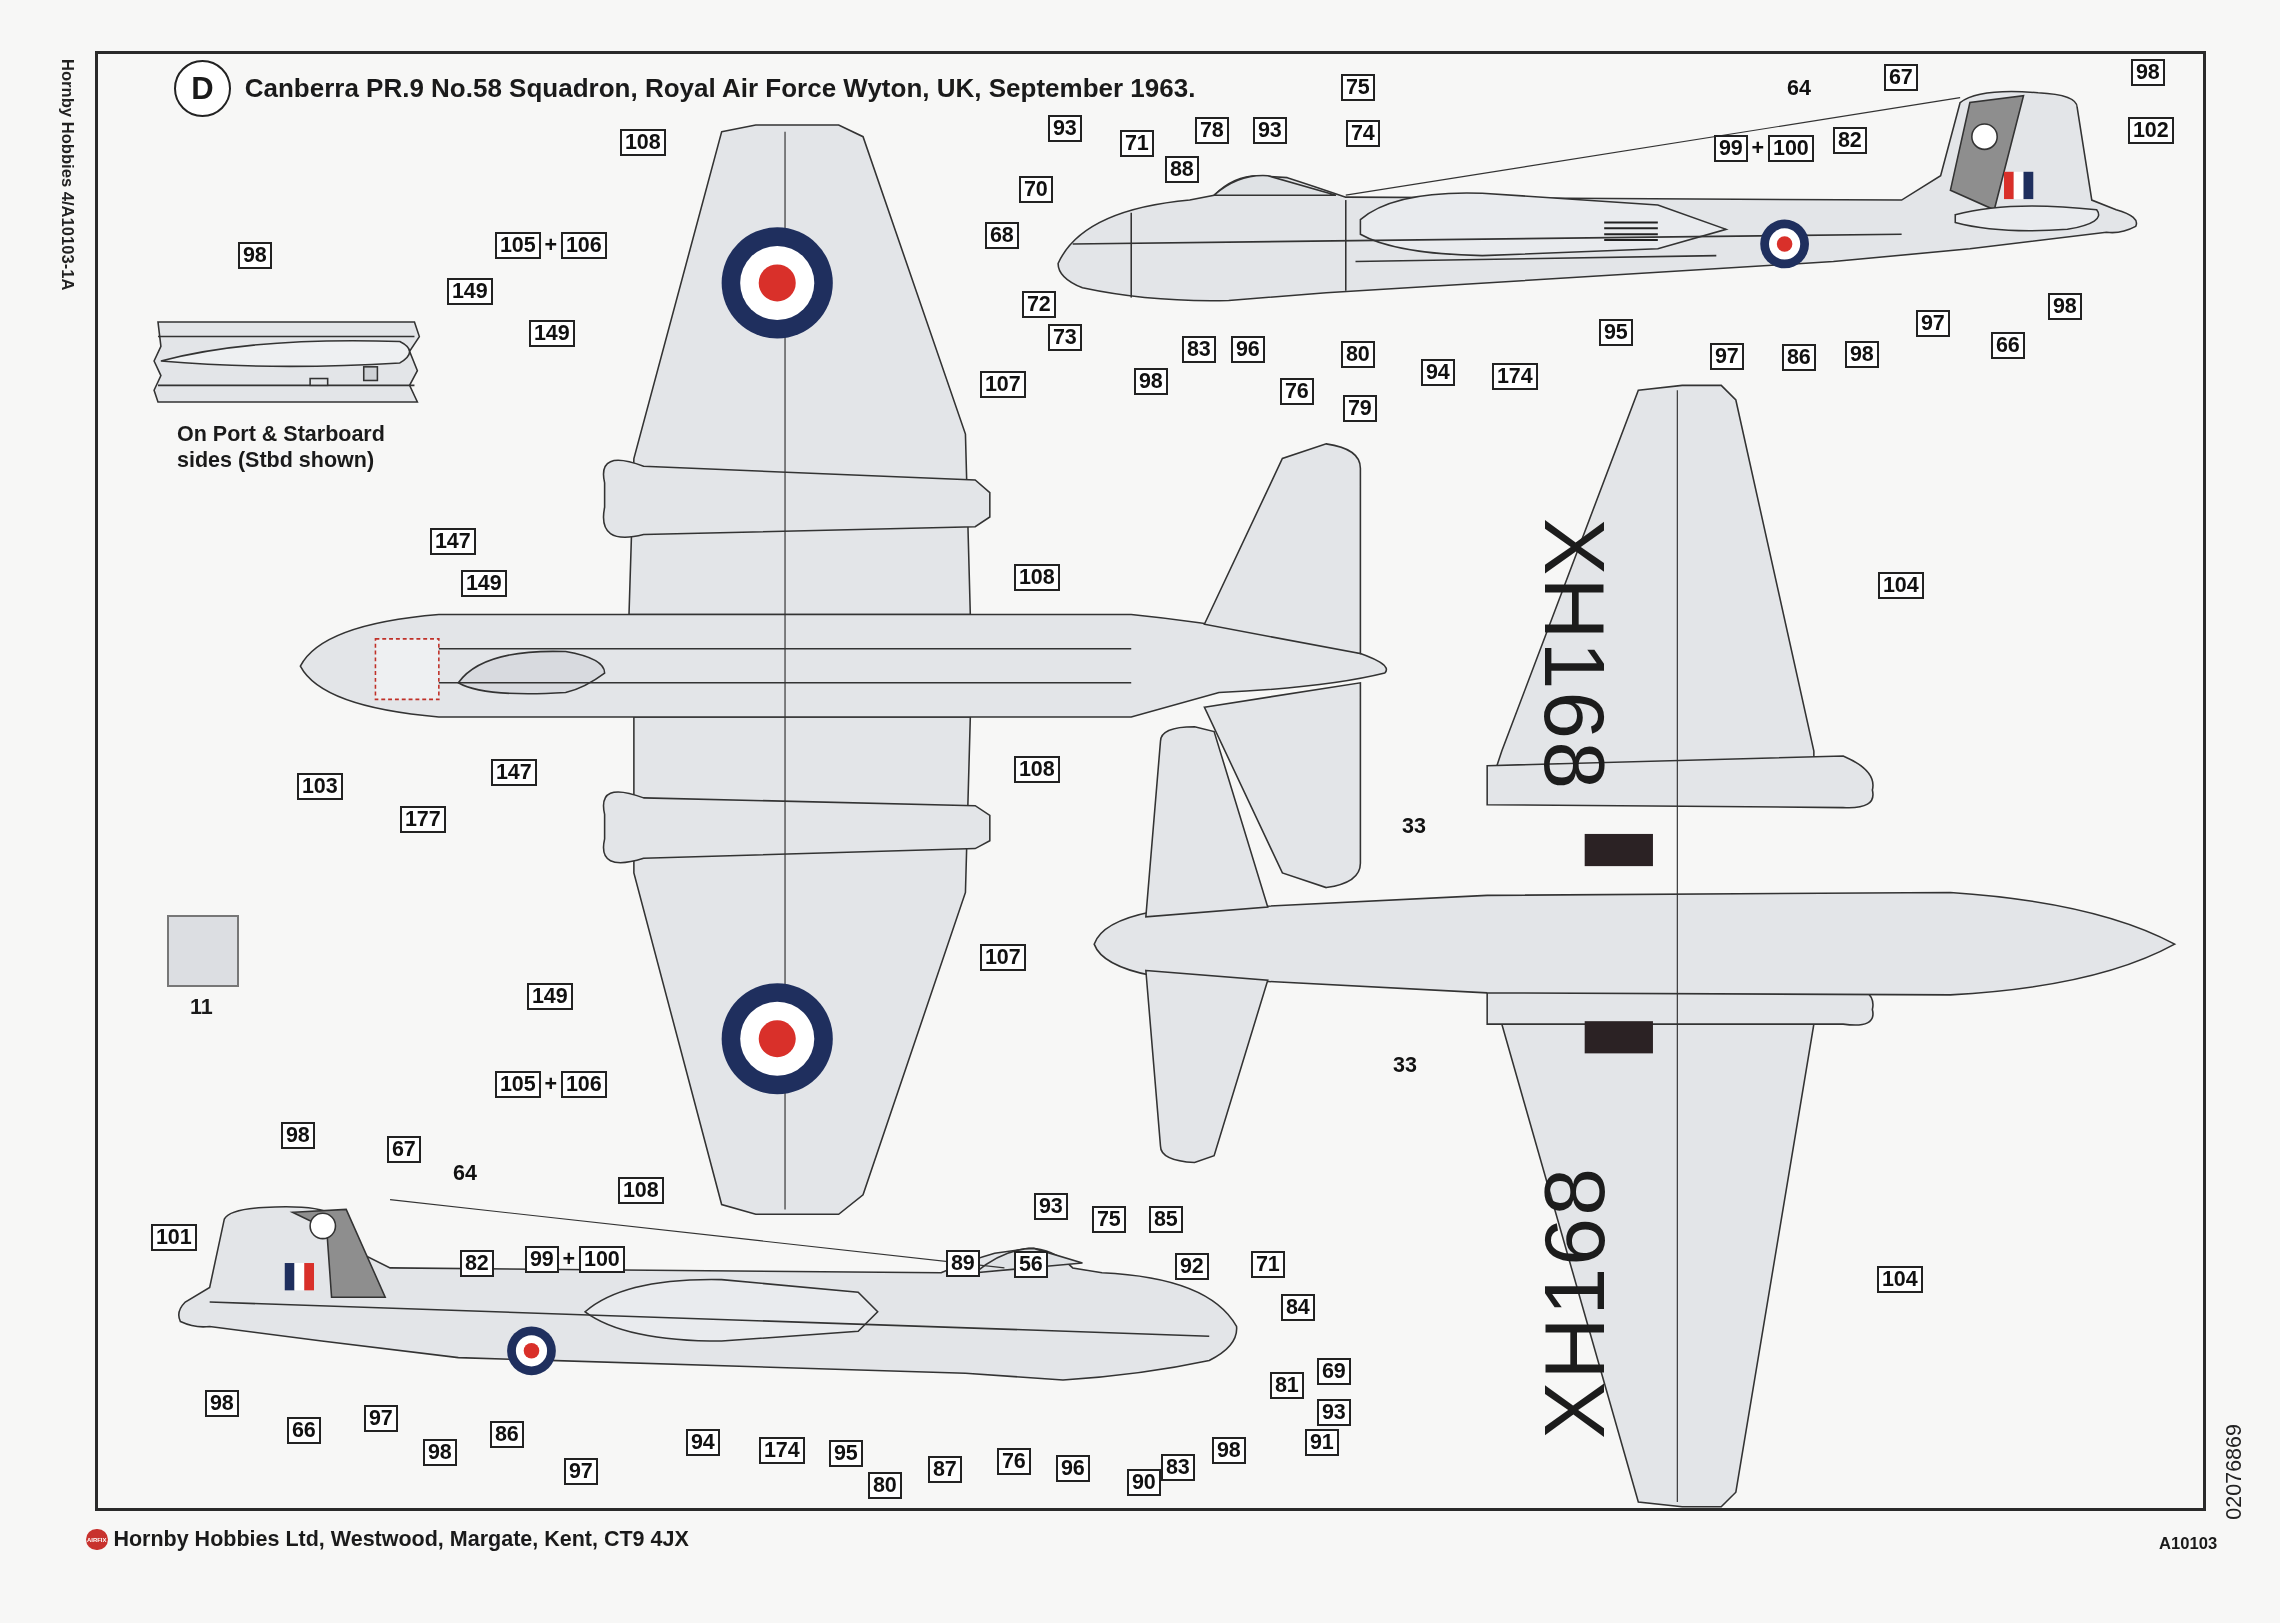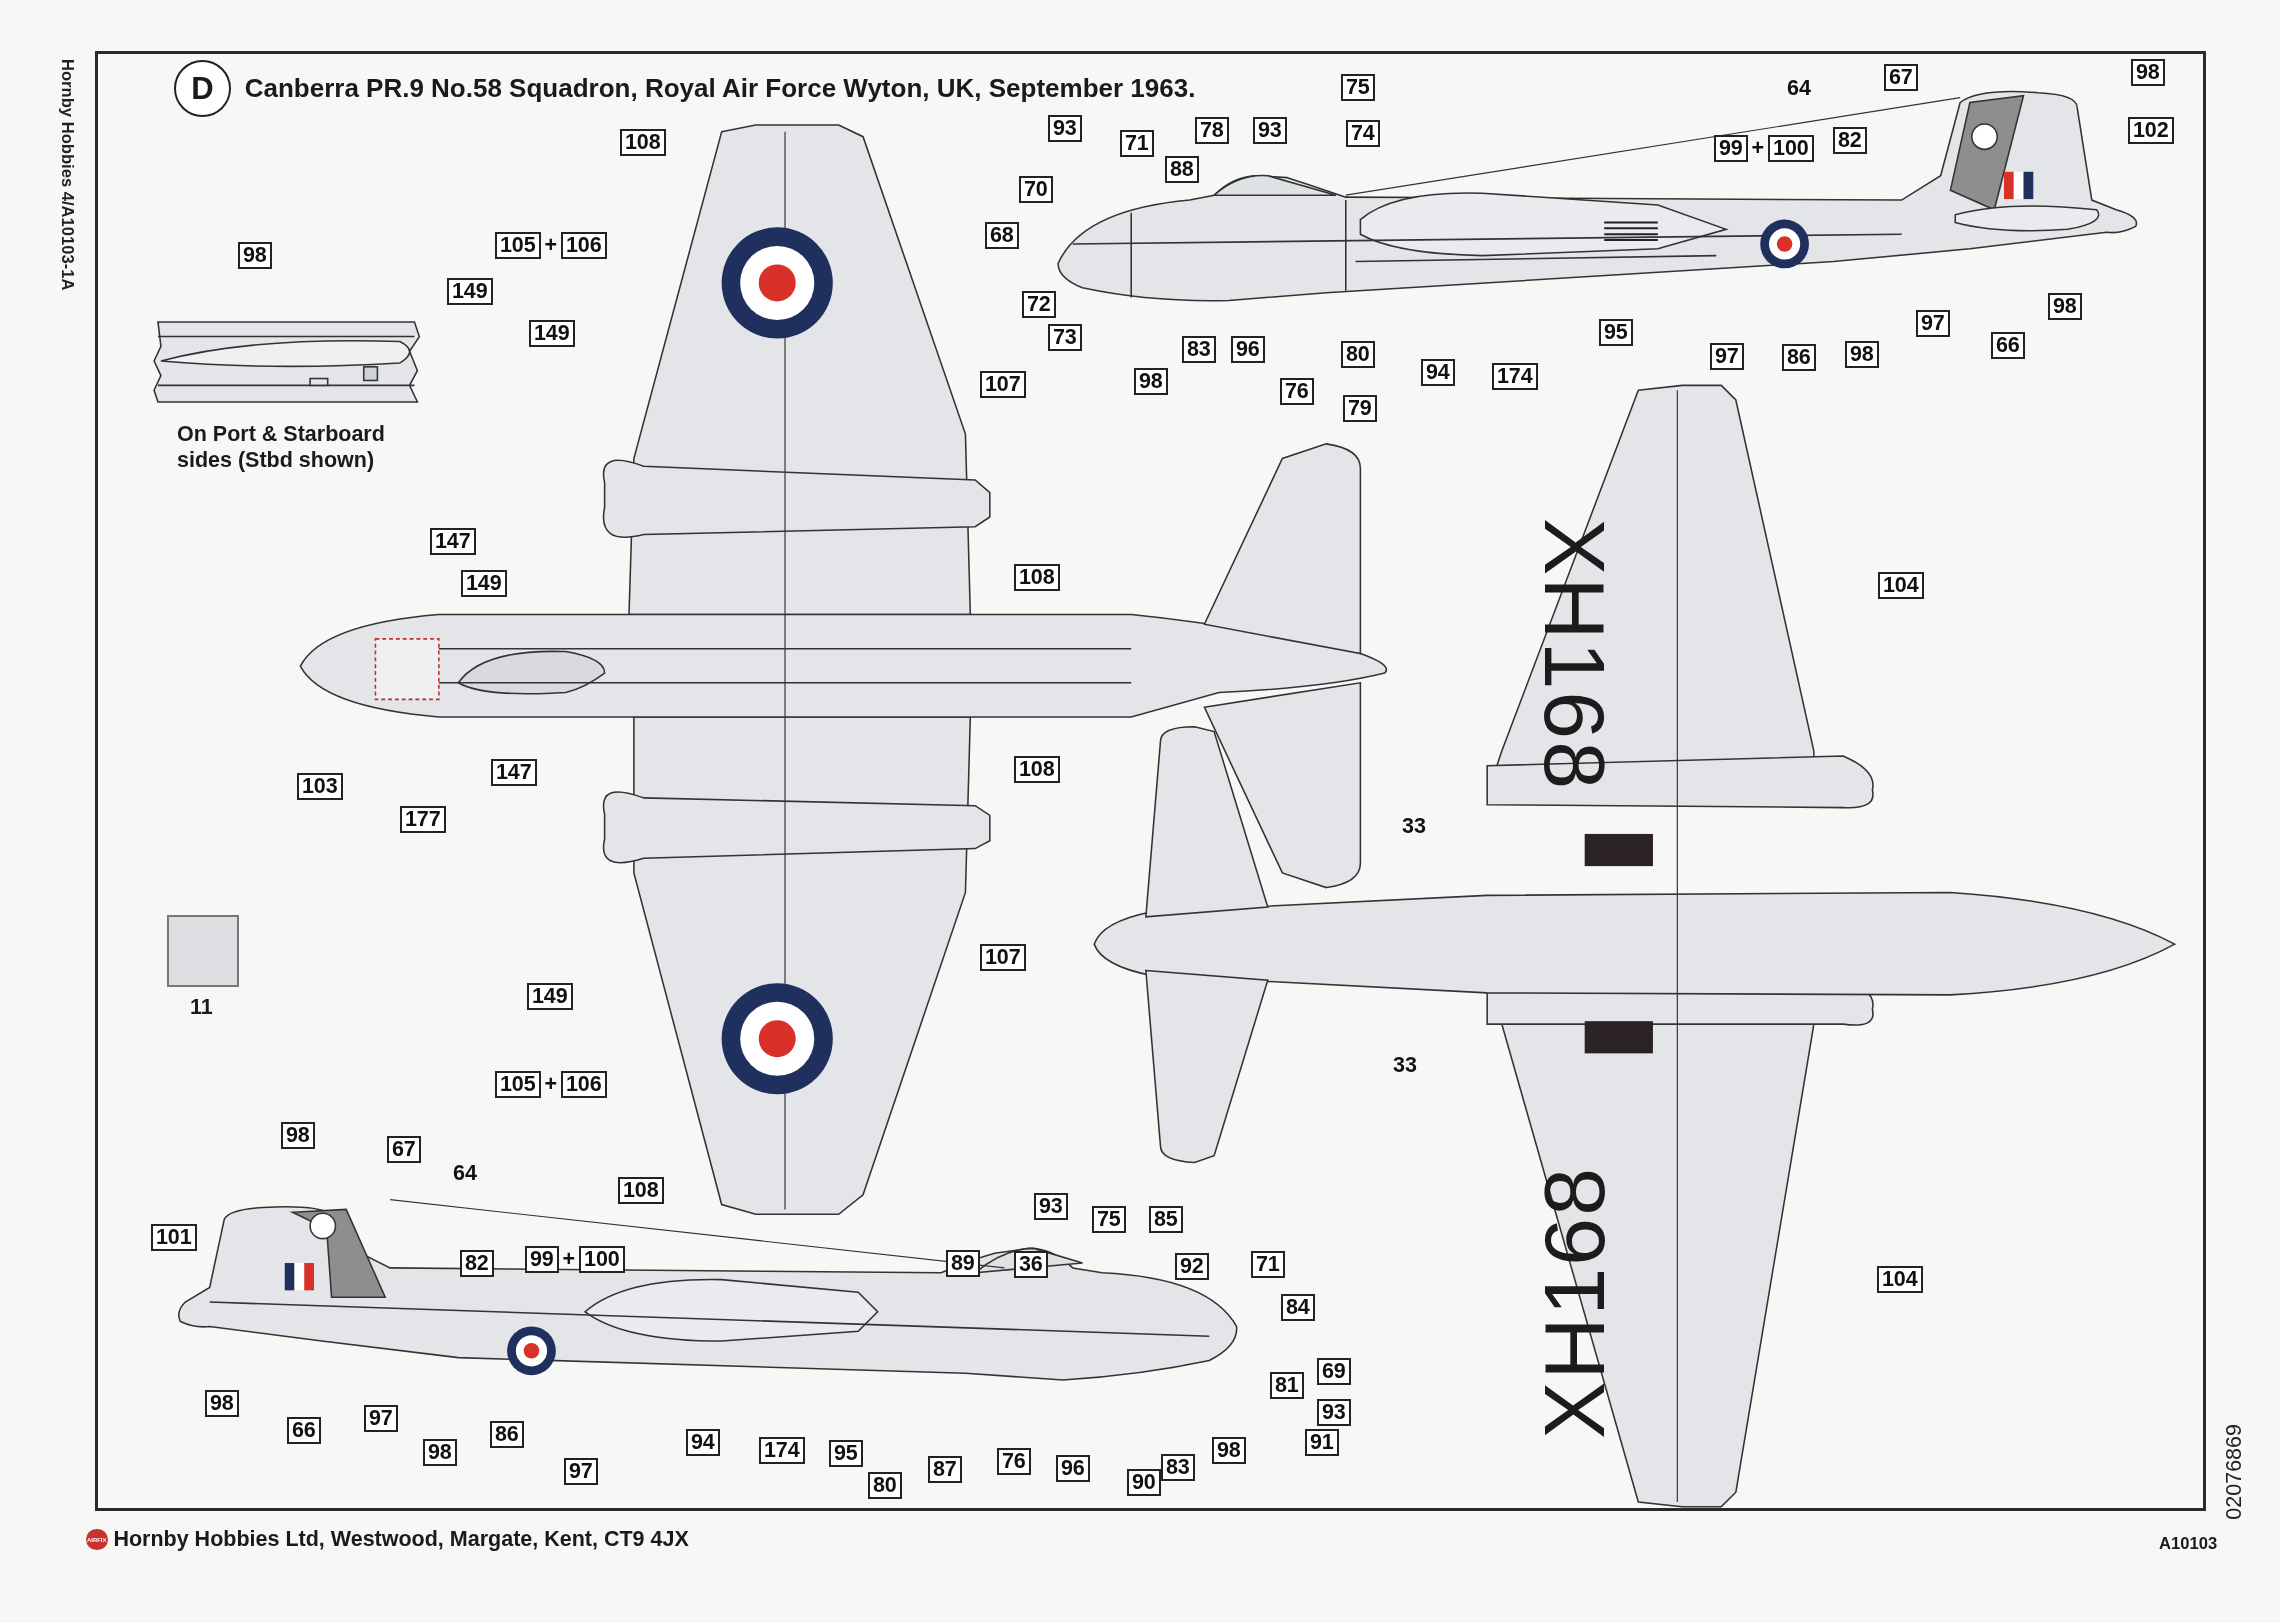--- a/index.html
+++ b/index.html
@@ -246,21 +246,21 @@
     <div class="callout" style="left: 1212px; top: 1437px;"><span class="box">98</span></div>
     <div class="callout" style="left: 1297px; top: 1429px; margin-left: 8px;"><span class="box">91</span></div>
     <div class="callout" style="left: 1317px; top: 1399px;"><span class="box">93</span></div>
     <div class="callout" style="left: 1317px; top: 1358px;"><span class="box">69</span></div>
     <div class="callout" style="left: 1270px; top: 1336px; margin-top: 36px;"><span class="box">81</span></div>
     <div class="callout" style="left: 1281px; top: 1294px;"><span class="box">84</span></div>
     <div class="callout" style="left: 1251px; top: 1251px;"><span class="box">71</span></div>
     <div class="callout" style="left: 1175px; top: 1253px;"><span class="box">92</span></div>
     <div class="callout" style="left: 1149px; top: 1206px; text-align: right;"><span class="box">85</span></div>
     <div class="callout" style="left: 1092px; top: 1206px;"><span class="box">75</span></div>
-    <div class="callout" style="left: 1014px; top: 1251px;"><span class="box">36</span></div>
+    <div class="callout" style="left: 1014px; top: 1251px;"><span class="box">56</span></div>
     <div class="callout" style="left: 946px; top: 1250px; border-radius: 7px;"><span class="box">89</span></div>
     <div class="callout" style="left: 1034px; top: 1193px;"><span class="box">93</span></div>
     <div class="plain" style="left: 453px; top: 1161px;">64</div>
   </div>
 
 <div class="footer">
   <span class="logo">AIRFIX</span>
   <span>Hornby Hobbies Ltd, Westwood, Margate, Kent, CT9 4JX</span>
 </div>
 <div class="ref">A10103</div>

